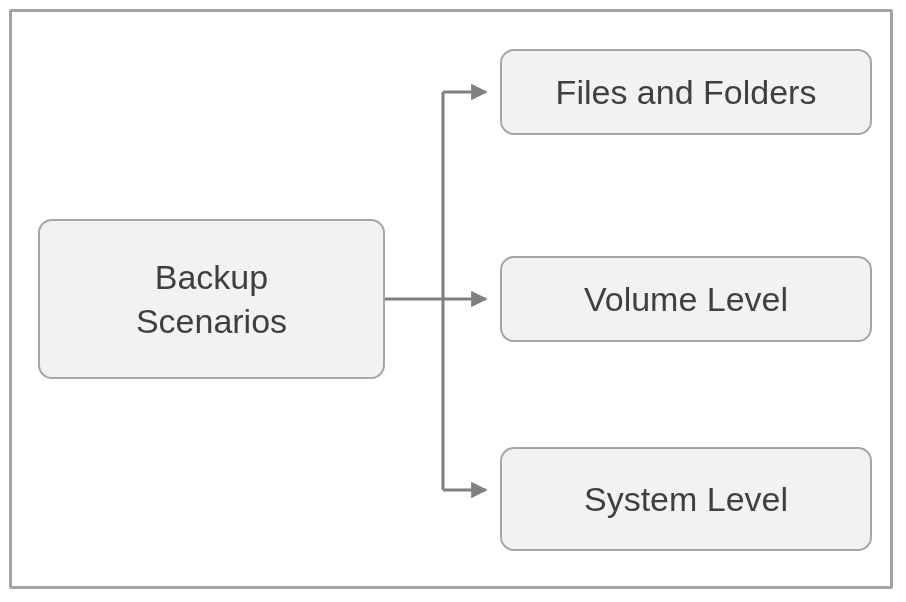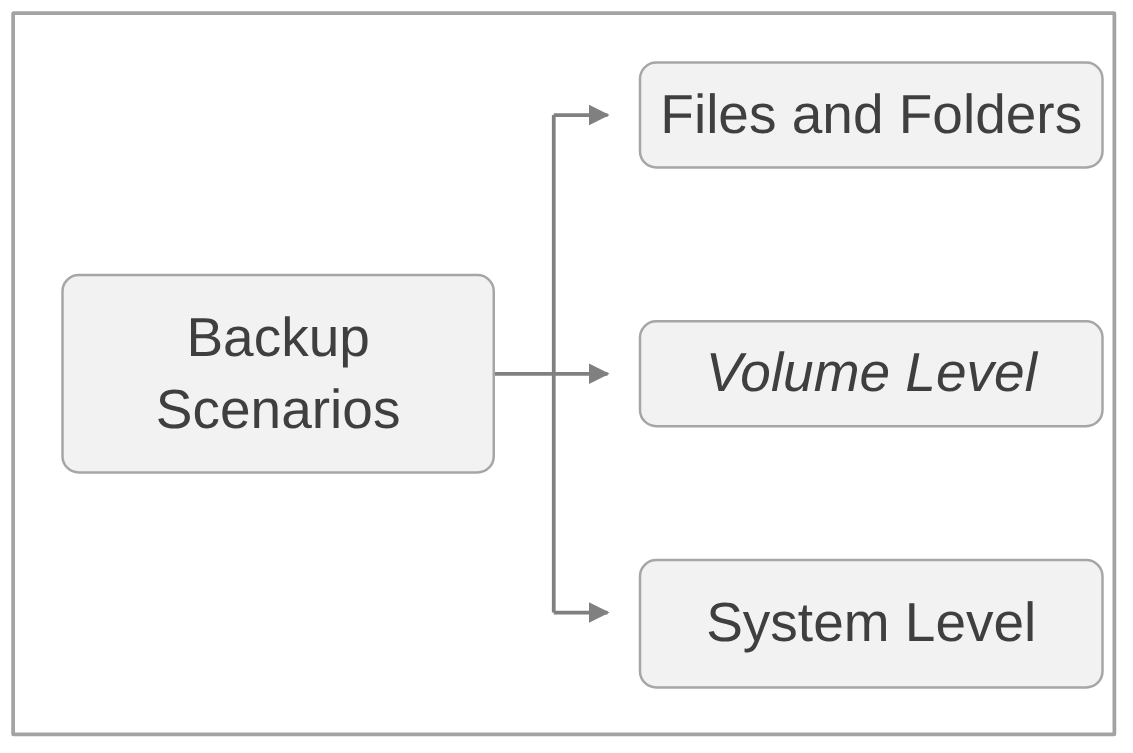--- a/index.html
+++ b/index.html
@@ -29,33 +29,32 @@
     position: absolute;
     box-sizing: border-box;
     background: var(--node_fill, #f2f2f2);
     border: 2px solid var(--node_border, #a6a6a6);
     border-radius: 14px;
     display: flex;
     align-items: center;
     justify-content: center;
     text-align: center;
     color: var(--text_color, #3f3f3f);
-    font-size: 44px;
+    font-size: 34px;
     line-height: 1.3;
     white-space: pre-line;
-    margin-left: 11px;
   }
   .node-root {
     left: 38px;
     top: 219px;
     width: 347px;
     height: 160px;
   }
   .node-child-0 { left: 500px; top: 49px;  width: 372px; height: 86px; }
-  .node-child-1 { left: 500px; top: 256px; width: 372px; height: 86px; font-style: italic; }
+  .node-child-1 { left: 500px; top: 256px; width: 372px; height: 86px; }
   .node-child-2 { left: 500px; top: 447px; width: 372px; height: 104px; }
 
   .connectors {
     position: absolute;
     left: 0;
     top: 0;
     width: 906px;
     height: 602px;
     pointer-events: none;
   }

